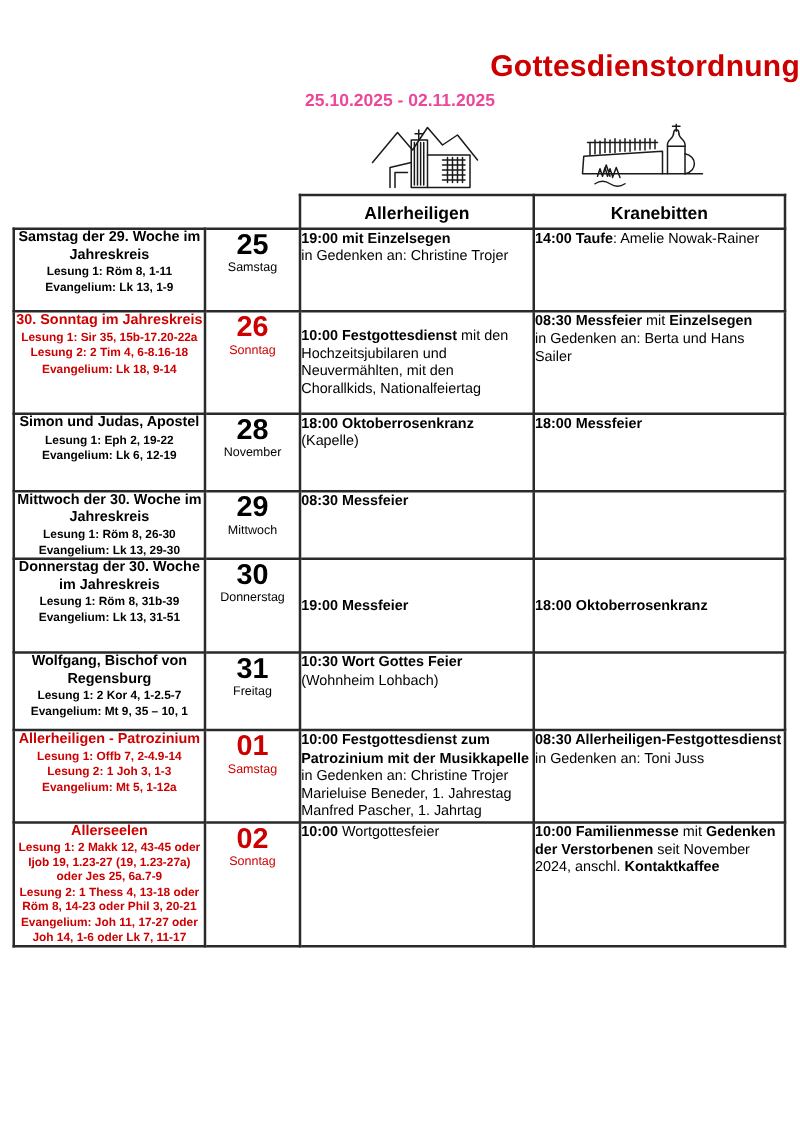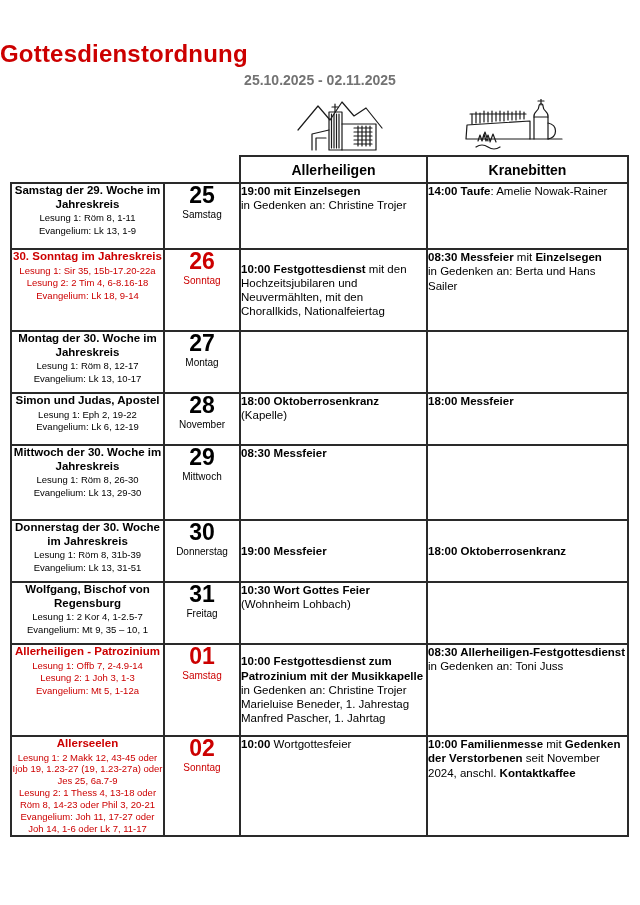--- a/index.html
+++ b/index.html
@@ -1,22 +1,22 @@
 <!DOCTYPE html>
 <html><head>
 <meta charset="utf-8">
 <style>
   html,body{margin:0;padding:0;background:#fff;}
   body{font-family:"Liberation Sans",sans-serif;color:#000;}
   .page{position:relative;width:640px;height:905px;background:#fff;overflow:hidden;}
 
-  .title{position:absolute;top:40px;left:0;width:100%;text-align:left;
+  .title{position:absolute;top:40px;left:0;width:100%;text-align:right;
          font-size:24px;font-weight:bold;color:#CC0000;letter-spacing:0.2px;}
   .subtitle{position:absolute;top:72px;left:0;width:100%;text-align:center;
-         font-size:14px;font-weight:bold;color:#737373;}
+         font-size:14px;font-weight:bold;color:#ec4899;}
 
   .sketch{position:absolute;}
 
   table.sched{position:absolute;left:10px;top:155px;border-collapse:collapse;
          table-layout:fixed;width:617px;}
   table.sched col.c1{width:153px}
   table.sched col.c2{width:76px}
   table.sched col.c3{width:187px}
   table.sched col.c4{width:201px}
 
@@ -30,21 +30,21 @@
   tbody tr:nth-child(3){height:62px}
   tbody tr:nth-child(4){height:52px}
   tbody tr:nth-child(5){height:75px}
   tbody tr:nth-child(6){height:62px}
   tbody tr:nth-child(7){height:62px}
   tbody tr:nth-child(8){height:92px}
   tbody tr:nth-child(9){height:100px}
 
   td.desc{text-align:center;padding:3px 1px;}
   .dtitle{font-size:11.5px;font-weight:bold;line-height:1.18;}
-  .reading{font-size:9.5px;line-height:1.22;margin-top:1px;}
+  .reading{font-size:9.5px;line-height:1.22;margin-top:1px;font-weight:bold;}
 
   td.date{text-align:center;padding-top:4px;}
   .dnum{font-size:23px;font-weight:bold;line-height:1;}
   .dname{font-size:10px;margin-top:2px;}
 
   td.event{padding:3px 4px;vertical-align:top;}
   td.event.mid{vertical-align:middle;}
   .etext{font-size:11.5px;line-height:1.24;white-space:pre-wrap;}
   .etext b{font-weight:bold;}
 
@@ -134,37 +134,20 @@
           <td class="event mid">
             <div class="etext"><b>10:00 Festgottesdienst</b><span> mit den Hochzeitsjubilaren und Neuvermählten, mit den Chorallkids, Nationalfeiertag</span></div>
           </td>
           <td class="event">
             <div class="etext"><b>08:30 Messfeier</b><span> mit </span><b>Einzelsegen</b><span>
 in Gedenken an: Berta und Hans Sailer</span></div>
           </td>
         </tr>
         <tr>
           <td class="desc">
-            <div class="dtitle">Montag der 30. Woche im Jahreskreis</div>
-            <div class="reading">Lesung 1: Röm 8, 12-17</div>
-            <div class="reading">Evangelium: Lk 13, 10-17</div>
-          </td>
-          <td class="date">
-            <div class="dnum">27</div>
-            <div class="dname">Montag</div>
-          </td>
-          <td class="event">
-            <div class="etext"></div>
-          </td>
-          <td class="event">
-            <div class="etext"></div>
-          </td>
-        </tr>
-        <tr>
-          <td class="desc">
             <div class="dtitle">Simon und Judas, Apostel</div>
             <div class="reading">Lesung 1: Eph 2, 19-22</div>
             <div class="reading">Evangelium: Lk 6, 12-19</div>
           </td>
           <td class="date">
             <div class="dnum">28</div>
             <div class="dname">November</div>
           </td>
           <td class="event">
             <div class="etext"><b>18:00 Oktoberrosenkranz</b><span>

